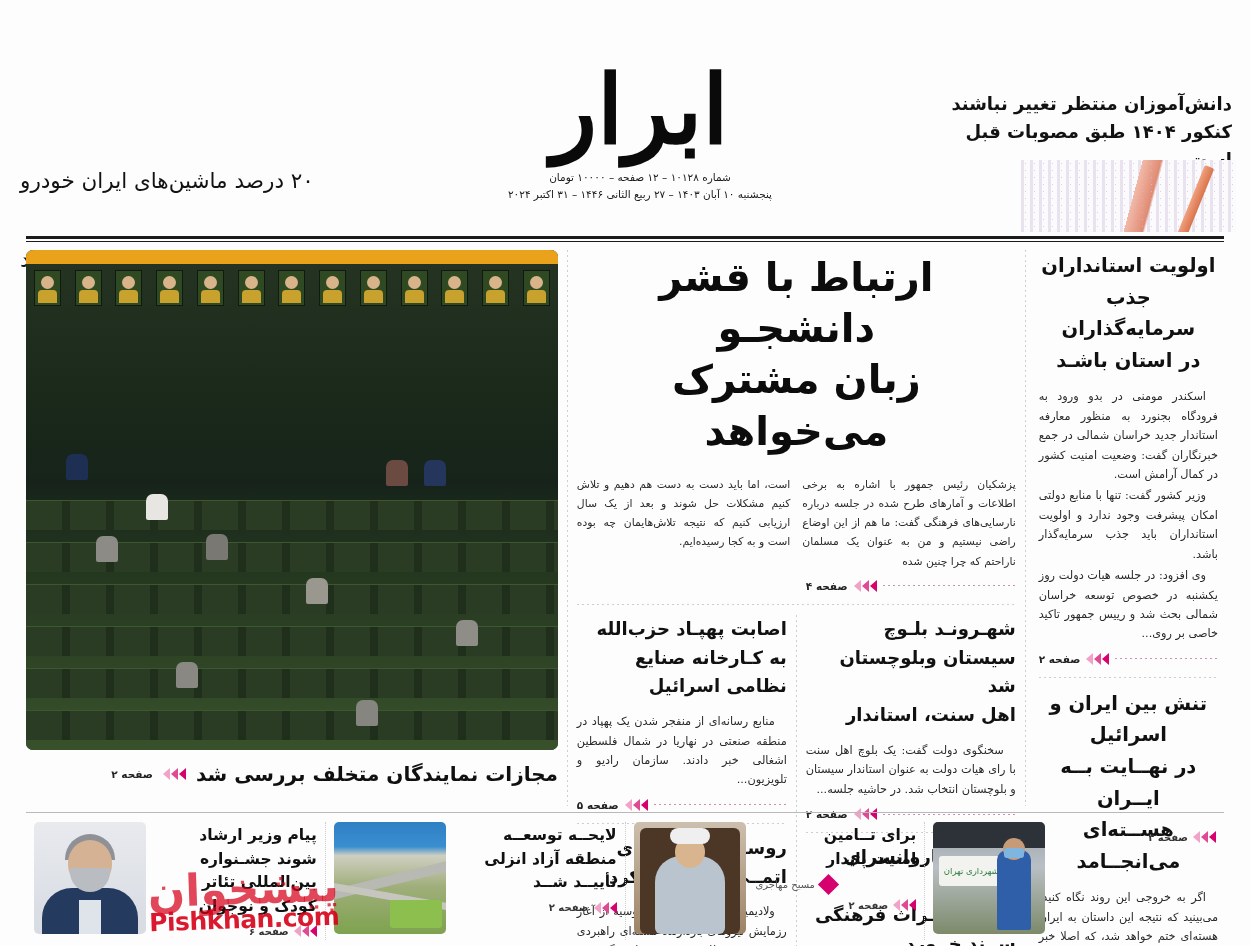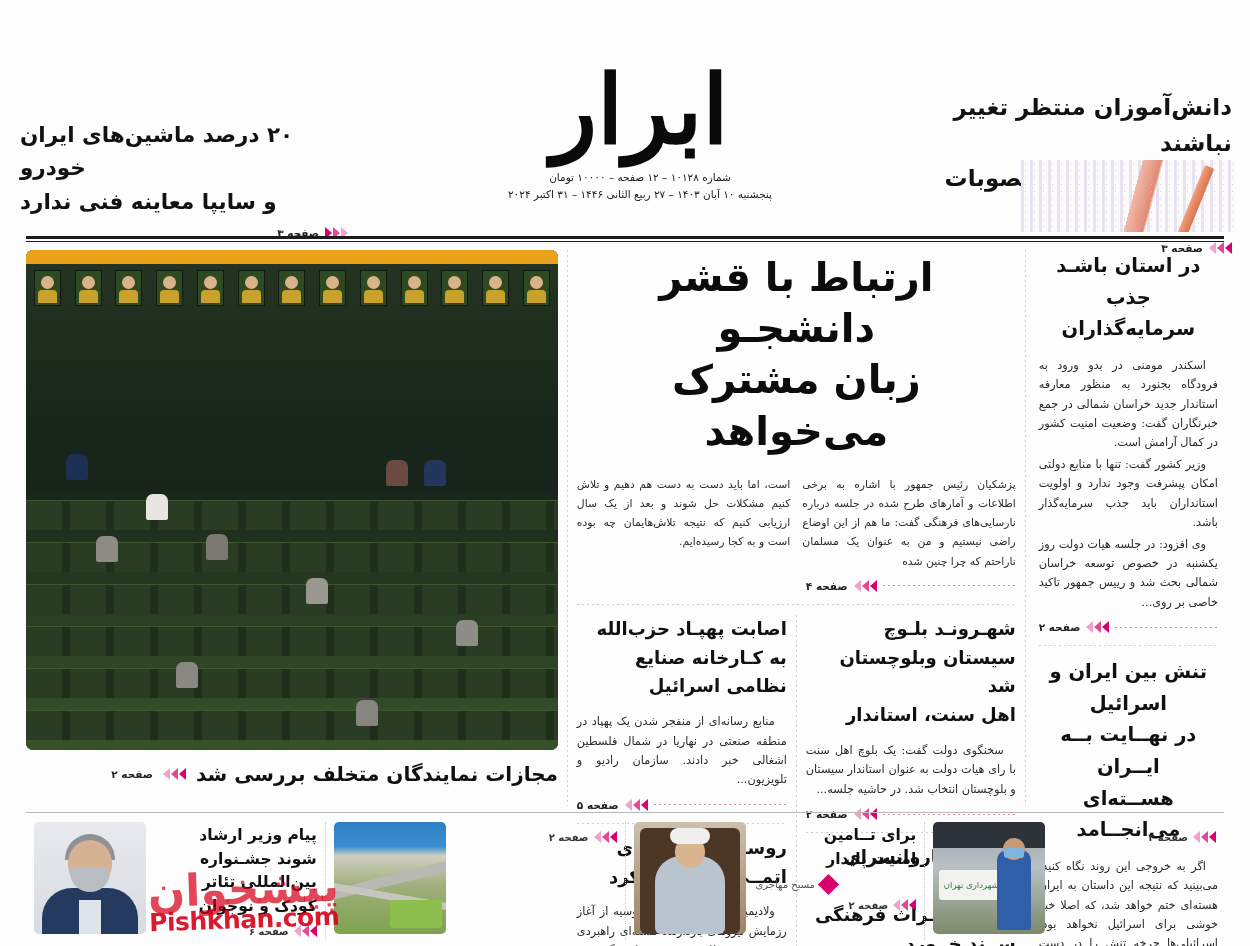--- a/index.html
+++ b/index.html
@@ -18,29 +18,29 @@
 
   
   .top-banner {
     position: absolute; top: 0; right: 0; left: 0; height: 238px;
     display: flex; flex-direction: row-reverse; align-items: flex-start;
   }
   .top-right-block {
     width: 360px; padding: 118px 12px 0 20px; text-align: left;
   }
   .top-right-block .hl {
-    font-size: 21.5px; font-weight: bold; color: #121212;
-    line-height: 1.55; letter-spacing: -0.2px;
+    font-size: 21.5px; font-weight: normal; color: #121212;
+    line-height: 1.55; letter-spacing: -0.2px; margin-top: 46px;
   }
   .top-left-block {
     width: 330px; padding: 90px 18px 0 12px; text-align: right;
     position: relative;
   }
   .top-left-block .hl {
-    font-size: 23px; font-weight: bold; color: #121212;
+    font-size: 18px; font-weight: bold; color: #121212;
     line-height: 1.55; letter-spacing: -0.2px;
   }
   .masthead {
     flex: 1; text-align: center; padding-top: 62px;
   }
   .masthead-word {
     font-family: "DejaVu Serif", "Liberation Serif", serif;
     font-size: 95px; font-weight: bold; color: #0a0a0a;
     line-height: 1; letter-spacing: -2px;
   }
@@ -252,21 +252,21 @@
   .t-coast .road2 { position:absolute; left:-10%; top:64%; width:130%; height:7px; background:#c6c6bf; transform: rotate(10deg); }
   .t-coast .field { position:absolute; right:4px; bottom:6px; width:52px; height:28px; background:#8cbf4e; border-radius:3px; }
 
   .t-cleric { background: linear-gradient(180deg,#cdbfae 0%,#9c8366 100%); }
   .t-cleric .chair { position:absolute; left:6px; top:6px; right:6px; bottom:0; background:#4c3727; border-radius:6px; }
   .t-cleric .robe { position:absolute; left:50%; top:34px; width:70px; height:78px; margin-left:-35px; background:#b9c4ce; border-radius:26px 26px 6px 6px; }
   .t-cleric .face { position:absolute; left:50%; top:14px; width:30px; height:32px; margin-left:-15px; border-radius:50%; background:#d9b58f; }
   .t-cleric .turban { position:absolute; left:50%; top:6px; width:40px; height:16px; margin-left:-20px; border-radius:9px; background:#efefef; }
 
   .t-city { background: linear-gradient(180deg,#9aa3ab 0%,#b9bfc4 40%,#7d8a6a 100%); }
-  .t-city .sign { position:absolute; left:6px; top:48px; width:64px; height:30px; background:#f2f2ee; border-radius:3px;padding-left:8px; }
+  .t-city .sign { position:absolute; left:6px; top:34px; width:64px; height:30px; background:#f2f2ee; border-radius:3px;padding-left:8px; }
   .t-city .sign span { position:absolute; inset:0; display:flex; align-items:center; justify-content:center; font-size:8.5px; color:#2e7d46; }
   .t-city .worker { position:absolute; right:14px; top:28px; width:34px; height:80px; background:#2f5fa8; border-radius:10px 10px 2px 2px; }
   .t-city .whead { position:absolute; right:20px; top:16px; width:22px; height:22px; border-radius:50%; background:#c89b78; }
   .t-city .mask { position:absolute; right:21px; top:26px; width:20px; height:10px; border-radius:3px; background:#7fb6df; }
   .t-city .canopy { position:absolute; left:0; right:0; top:0; height:26px; background:#2c3238; }
 
   
   .watermark {
     position: absolute; left: 148px; bottom: 12px;
     pointer-events: none; z-index: 30;
@@ -328,22 +328,23 @@
 
   <div class="rule-thick"></div>
   <div class="rule-thin"></div>
 
   <div class="main">
 
     <div class="col-left">
 
       <div>
         <div class="lead-title">
+          <div>اولویت استانداران</div>
+          <div>جذب سرمایه‌گذاران</div>
           <div>در استان باشـد</div>
-          <div>جذب سرمایه‌گذاران</div>
         </div>
         <div class="body-text">
           <p>اسکندر مومنی در بدو ورود به فرودگاه بجنورد به منظور معارفه استاندار جدید خراسان شمالی در جمع خبرنگاران گفت: وضعیت امنیت کشور در کمال آرامش است.</p>
           <p>وزیر کشور گفت: تنها با منابع دولتی امکان پیشرفت وجود ندارد و اولویت استانداران باید جذب سرمایه‌گذار باشد.</p>
           <p>وی افزود: در جلسه هیات دولت روز یکشنبه در خصوص توسعه خراسان شمالی بحث شد و رییس جمهور تاکید خاصی بر روی...</p>
         </div>
         <div class="pagebar">
           <span class="dotline"></span>
           <span class="chev">
               <i></i>
@@ -580,20 +581,25 @@
       </div>
     </div>
 
     <div class="bcell">
       <div class="bthumb t-coast">
         <span class="road"></span>
         <span class="road2"></span>
         <span class="field"></span>
       </div>
       <div class="bmeta">
+        <div class="btitle">
+          <div>لایحــه توسعــه</div>
+          <div>منطقه آزاد انزلی</div>
+          <div>تأییــد شــد</div>
+        </div>
         <div class="bpage">
           <span class="chev">
               <i></i>
               <i></i>
               <i></i>
             </span>
           <span class="lbl">صفحه ۲</span>
         </div>
       </div>
     </div>

